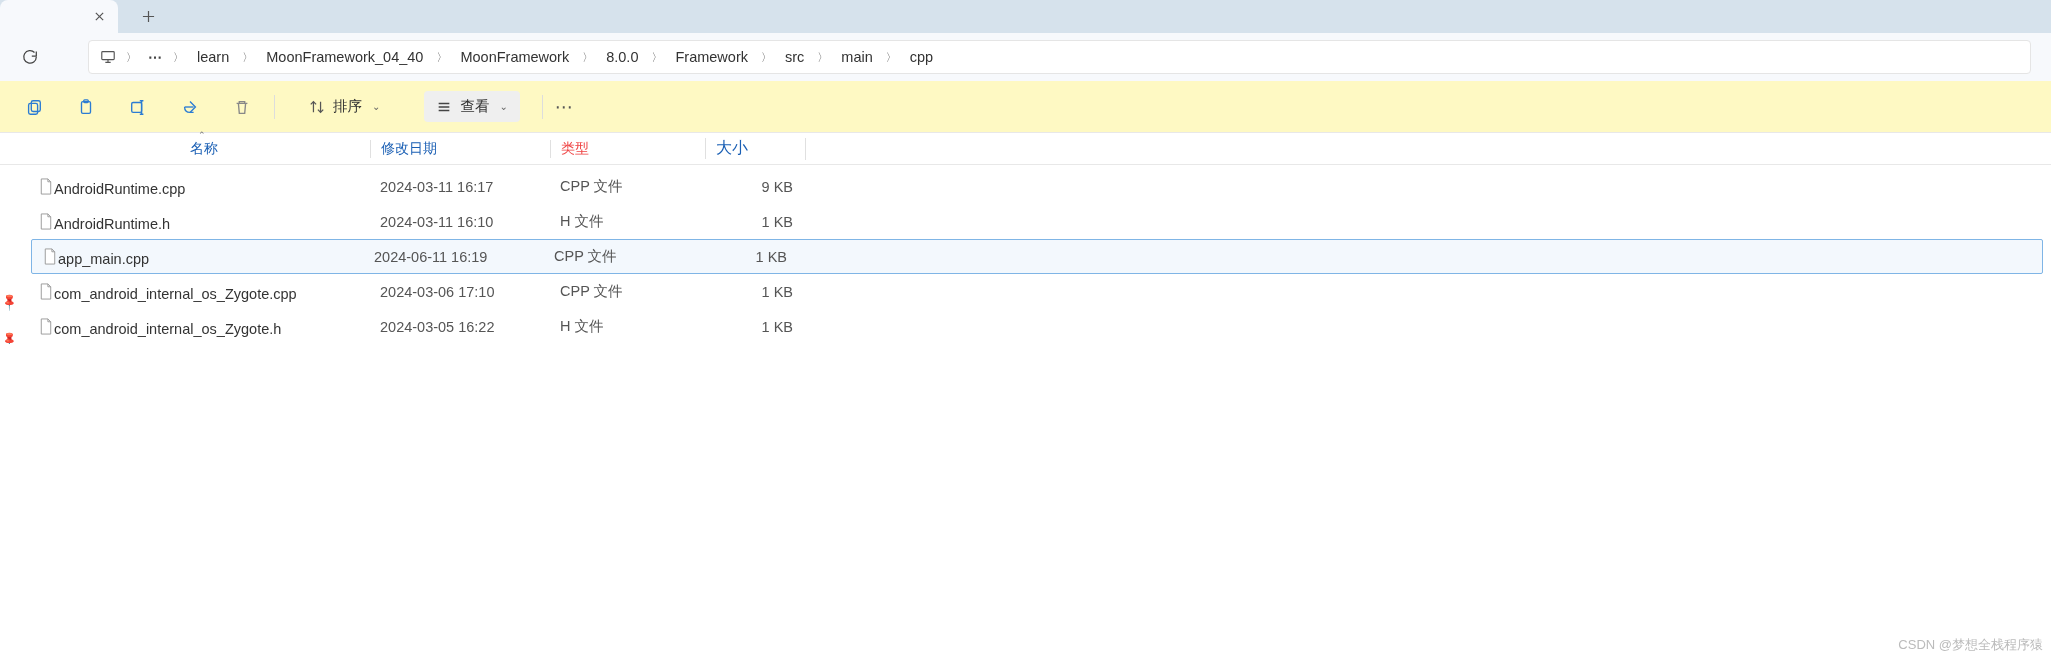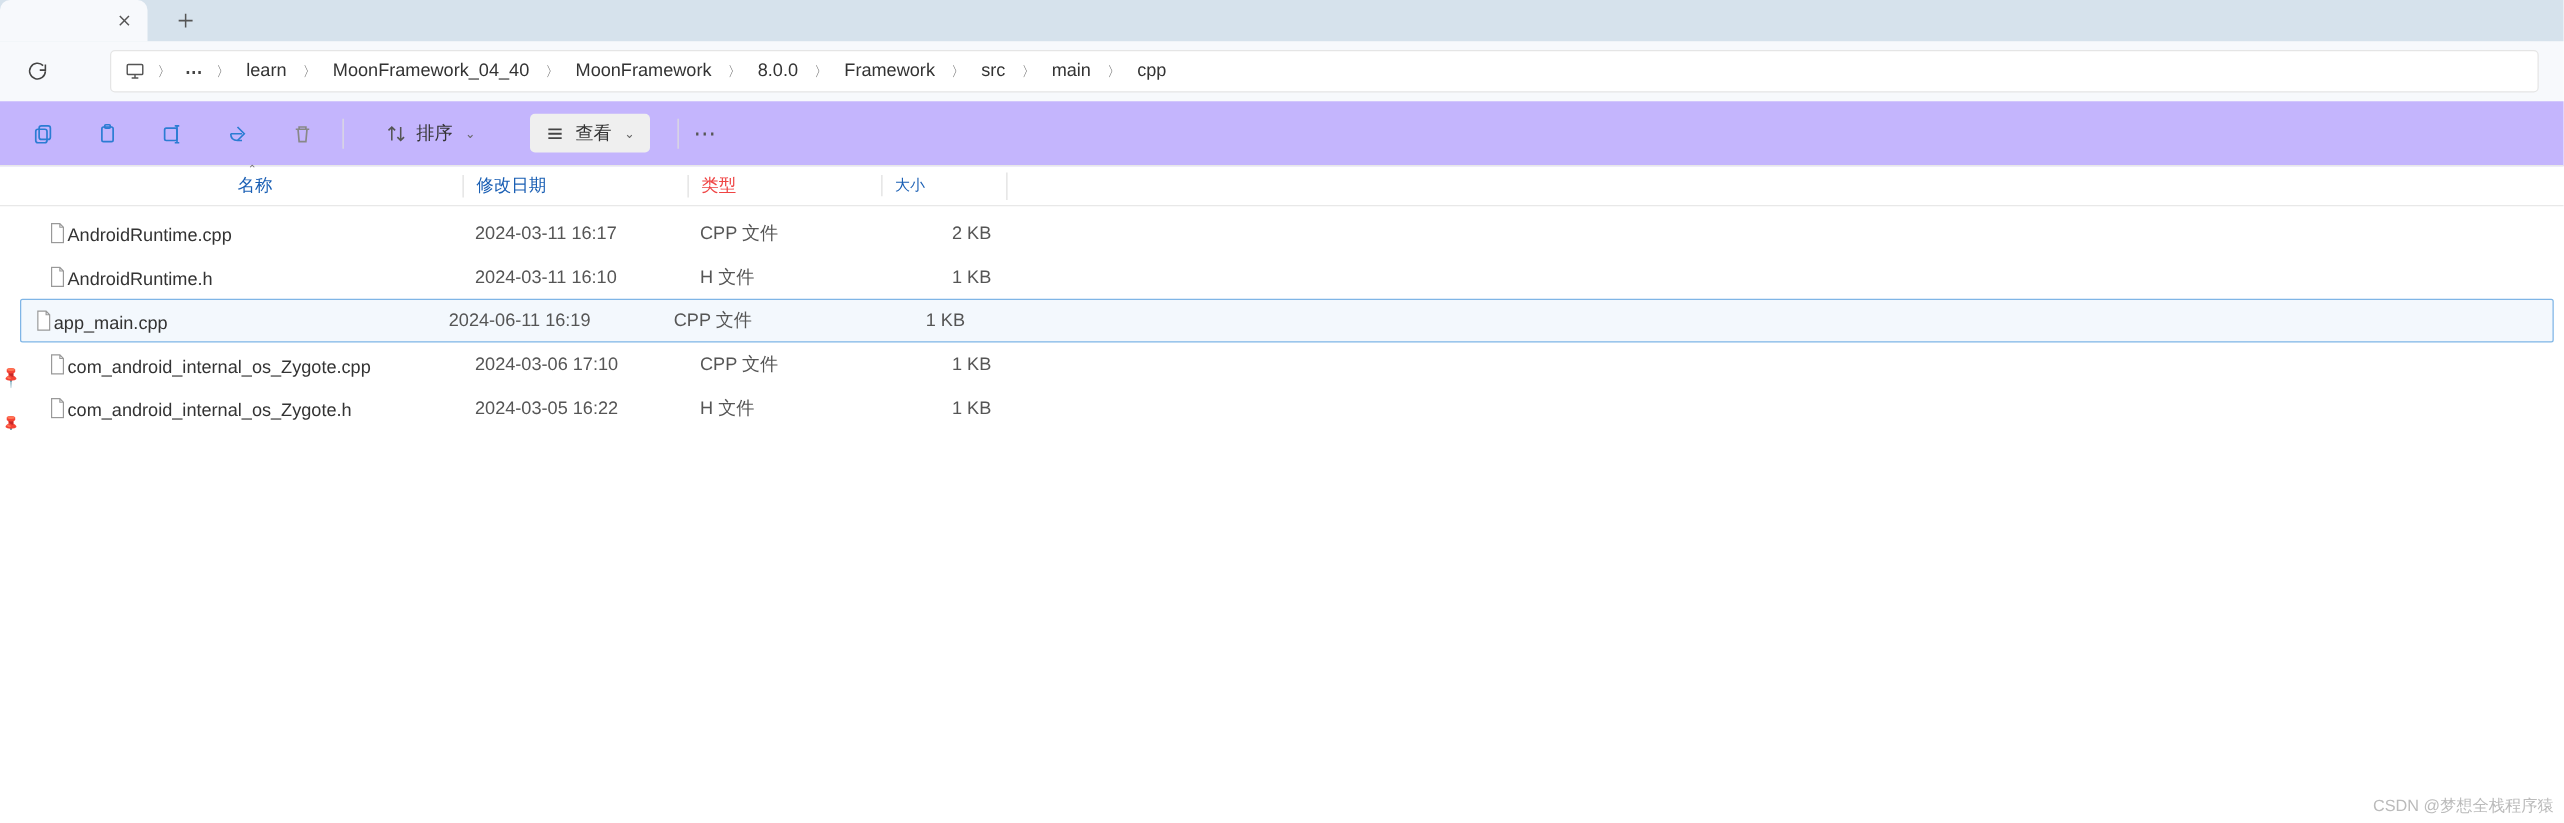--- a/index.html
+++ b/index.html
@@ -105,21 +105,21 @@
       font-weight: bold;
     }
     .crumb {
       color: #333;
       cursor: pointer;
       padding: 0 4px;
       font-size: 14.5px;
     }
     .toolbar {
       height: 52px;
-      background: #c4b5fd;
+      background: #fef9c3;
       display: flex;
       align-items: center;
       padding: 0 24px;
       gap: 32px;
       border-bottom: 1px solid #e8e8e8;
     }
     .tb-icon {
       cursor: pointer;
       width: 20px;
       height: 20px;
@@ -165,21 +165,21 @@
       display: flex;
       height: 32px;
       align-items: center;
       border-bottom: 1px solid #e8e8e8;
       padding-left: 38px;
       position: relative;
     }
     .col-name { width: 332px; color: #1a5fb4; font-size: 14px; text-align: center; }
     .col-date { width: 180px; color: #1a5fb4; font-size: 14px; border-left: 1px solid #e0e0e0; padding-left: 10px;}
     .col-type { width: 155px; color: #ef4444; font-size: 14px; border-left: 1px solid #e0e0e0; padding-left: 10px;}
-    .col-size { width: 100px; color: #1a5fb4; font-size: 12px; border-left: 1px solid #e0e0e0; padding-left: 10px;}
+    .col-size { width: 100px; color: #1a5fb4; font-size: 16px; border-left: 1px solid #e0e0e0; padding-left: 10px;}
     .hdr-end { width: 1px; height: 22px; background: #e0e0e0; }
     .name-indicator {
       position: absolute;
       left: 198px;
       top: -3px;
       font-size: 9px;
       color: #777;
     }
     .file-list {
       padding-top: 4px;
@@ -187,21 +187,21 @@
     .file-row {
       display: flex;
       align-items: center;
       height: 35px;
       padding-left: 38px;
       cursor: default;
     }
     .file-row.selected {
       border: 1px solid #7fb5e6;
       background: #f3f8fd;
-      margin: 0 8px 0 16px;
+      margin: 0 8px 0 31px;
       padding-left: 10px;
       border-radius: 2px;
     }
     .cell-name {
       width: 332px;
       display: flex;
       align-items: flex-end;
       gap: 0;
       color: #333;
       font-size: 14.5px;
@@ -354,21 +354,21 @@
     <div class="cell-name">
       <span class="file-icon">
           <svg viewBox="0 0 14 18" width="14" height="17">
             <path d="M2 1 H9 L12 4 V17 H2 Z M9 1 V4 H12" stroke="#999" stroke-width="1" fill="#fff"></path>
           </svg>
         </span>
       <span>AndroidRuntime.cpp</span>
     </div>
     <div class="cell-date">2024-03-11 16:17</div>
     <div class="cell-type">CPP 文件</div>
-    <div class="cell-size">2 KB</div>
+    <div class="cell-size">9 KB</div>
   </div>
 
   <div class="file-row">
     <div class="cell-name">
       <span class="file-icon">
           <svg viewBox="0 0 14 18" width="14" height="17">
             <path d="M2 1 H9 L12 4 V17 H2 Z M9 1 V4 H12" stroke="#999" stroke-width="1" fill="#fff"></path>
           </svg>
         </span>
       <span>AndroidRuntime.h</span>

